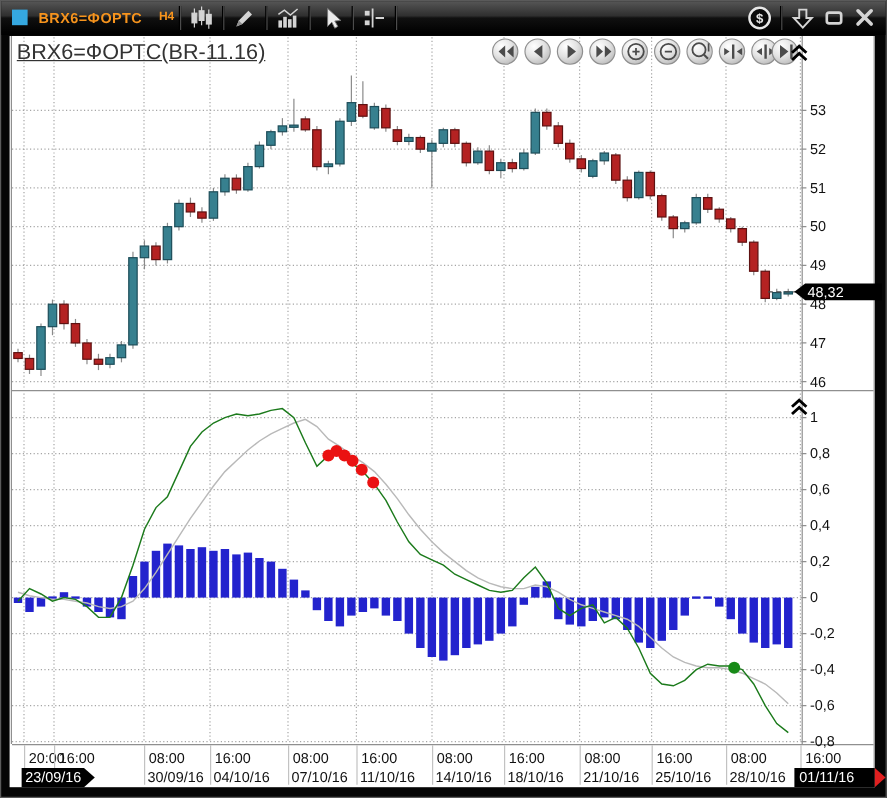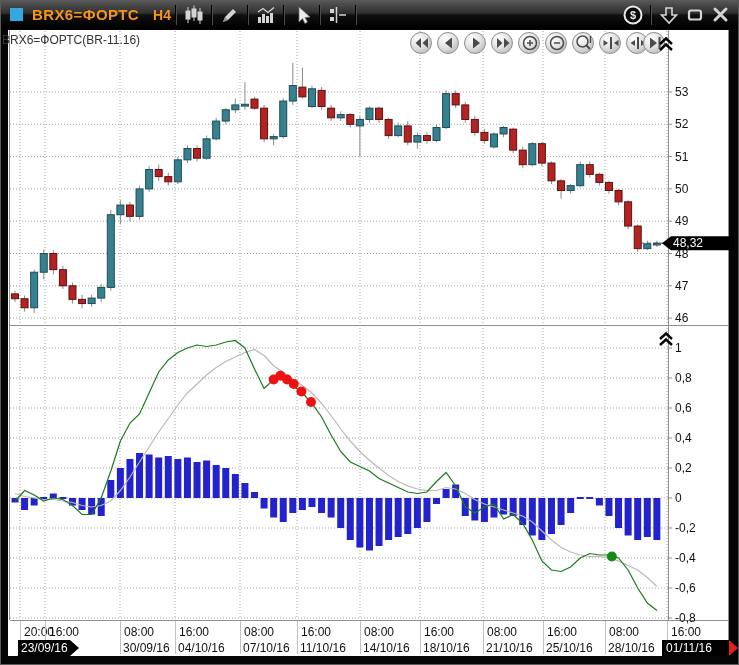--- a/index.html
+++ b/index.html
@@ -2,28 +2,28 @@
 <html><head>
 <meta charset="utf-8">
 <style>
   html,body{margin:0;padding:0;background:#000;}
   body{width:739px;height:665px;position:relative;overflow:hidden;font-family:"Liberation Sans",sans-serif;}
   #win{position:absolute;inset:0;width:739px;height:665px;background:#050505;box-shadow:inset 0 0 0 1px #5a5a5a;}
   
   .titlebar{position:absolute;left:1px;top:1px;width:737px;height:27px;z-index:5;display:flex;align-items:center;
     background:linear-gradient(#565656 0%,#2f2f2f 45%,#101010 52%,#000 100%);border-bottom:1px solid #000;}
   .app-icon{width:13px;height:13px;background:#35a8e0;margin-left:9px;flex:0 0 auto;}
-  .title{color:#f7941d;font-weight:bold;font-size:15px;margin-left:9px;letter-spacing:.4px;white-space:nowrap;}
-  .tf{color:#f7941d;font-weight:bold;font-size:14px;margin-left:14px;}
+  .title{color:#f7941d;font-weight:bold;font-size:12px;margin-left:9px;letter-spacing:.4px;white-space:nowrap;}
+  .tf{color:#f7941d;font-weight:bold;font-size:10px;margin-left:14px;}
   .tsep{width:1px;height:20px;background:#000;border-right:1px solid #4c4c4c;margin:0 4px;flex:0 0 auto;}
   .tool{width:26px;height:24px;display:flex;align-items:center;justify-content:center;flex:0 0 auto;}
   .tright{margin-left:auto;display:flex;align-items:center;padding-right:4px;}
   
   #chart{position:absolute;left:0;top:0;z-index:1;}
-  .panel-label{position:absolute;left:2px;z-index:6;font-size:12px;color:#333;}
+  .panel-label{position:absolute;left:14px;z-index:6;font-size:18px;color:#333;text-decoration:underline;}
   .panel-label.macd{color:#3d3dd0;}
   .navbtn{position:absolute;top:32px;width:22px;height:22px;border-radius:50%;z-index:6;
     background:radial-gradient(circle at 35% 28%,#fff 0%,#e3e3e3 45%,#c4c4c4 75%,#b3b3b3 100%);
     border:1px solid #8f8f8f;box-sizing:border-box;display:flex;align-items:center;justify-content:center;}
   .chev{position:absolute;left:657px;width:18px;height:16px;z-index:6;display:flex;align-items:center;justify-content:center;}
   svg text{font-family:"Liberation Sans",sans-serif;}
 </style>
 </head>
 <body>
 

